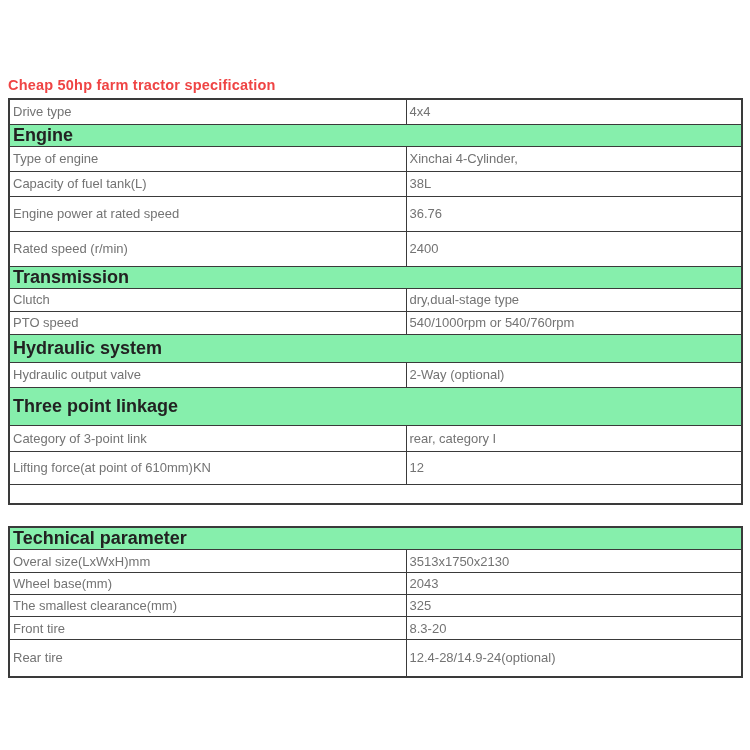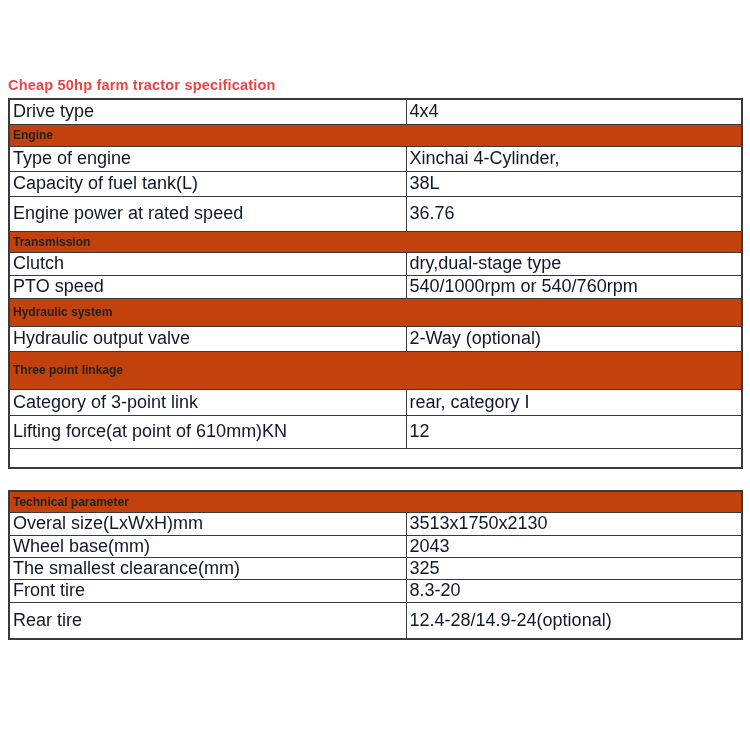--- a/index.html
+++ b/index.html
@@ -38,41 +38,41 @@
     width: 733px;
     border: 2px solid #3a3a3a;
   }
   table.spec.second {
     margin-top: 21px;
   }
   table.spec col.c1 { width: 397px; }
   table.spec col.c2 { width: 336px; }
   table.spec td {
     border: 1px solid #3a3a3a;
-    font-size: 18px;
-    color: #0f172a;
+    font-size: 13px;
+    color: #737373;
     padding: 0 0 0 3px;
     vertical-align: middle;
     overflow: hidden;
     white-space: nowrap;
   }
   tr.head td {
     background: #87cefa;
     font-weight: bold;
     font-size: 14px;
     color: #111111;
     border-bottom: 2px solid #3a3a3a;
   }
   tr.head td.val504 {
     padding-left: 20px;
   }
   tr.sec td {
-    background: #c2410c;
+    background: #86efac;
     font-weight: bold;
-    font-size: 12px;
+    font-size: 18px;
     color: #222222;
   }
   tr.emptyrow td {
     background: #ffffff;
   }
 </style>
 </head>
 <body>
 
 <div class="canvas">
@@ -101,20 +101,24 @@
           <td>Type of engine</td>
           <td>Xinchai 4-Cylinder,</td>
         </tr>
         <tr style="height:25px">
           <td>Capacity of fuel tank(L)</td>
           <td>38L</td>
         </tr>
         <tr style="height:35px">
           <td>Engine power at rated speed</td>
           <td>36.76</td>
+        </tr>
+        <tr style="height:35px">
+          <td>Rated speed (r/min)</td>
+          <td>2400</td>
         </tr>
 
         <tr class="sec" style="height:21px">
           <td colspan="2">Transmission</td>
         </tr>
 
         <tr style="height:23px">
           <td>Clutch</td>
           <td>dry,dual-stage type</td>
         </tr>

